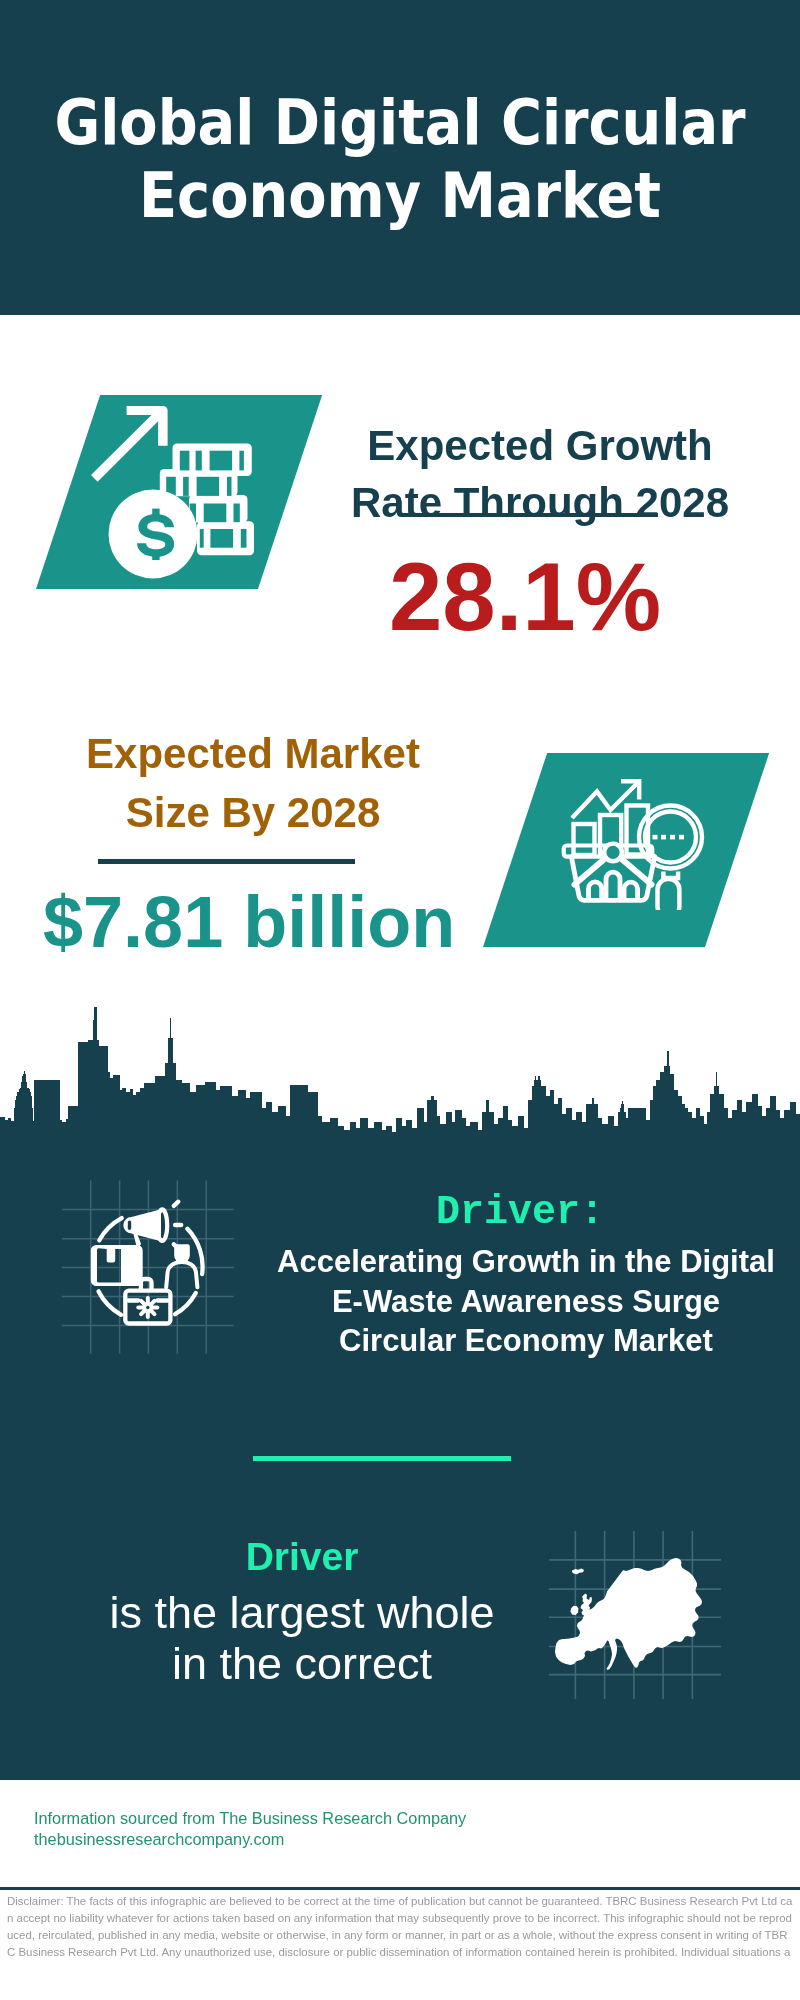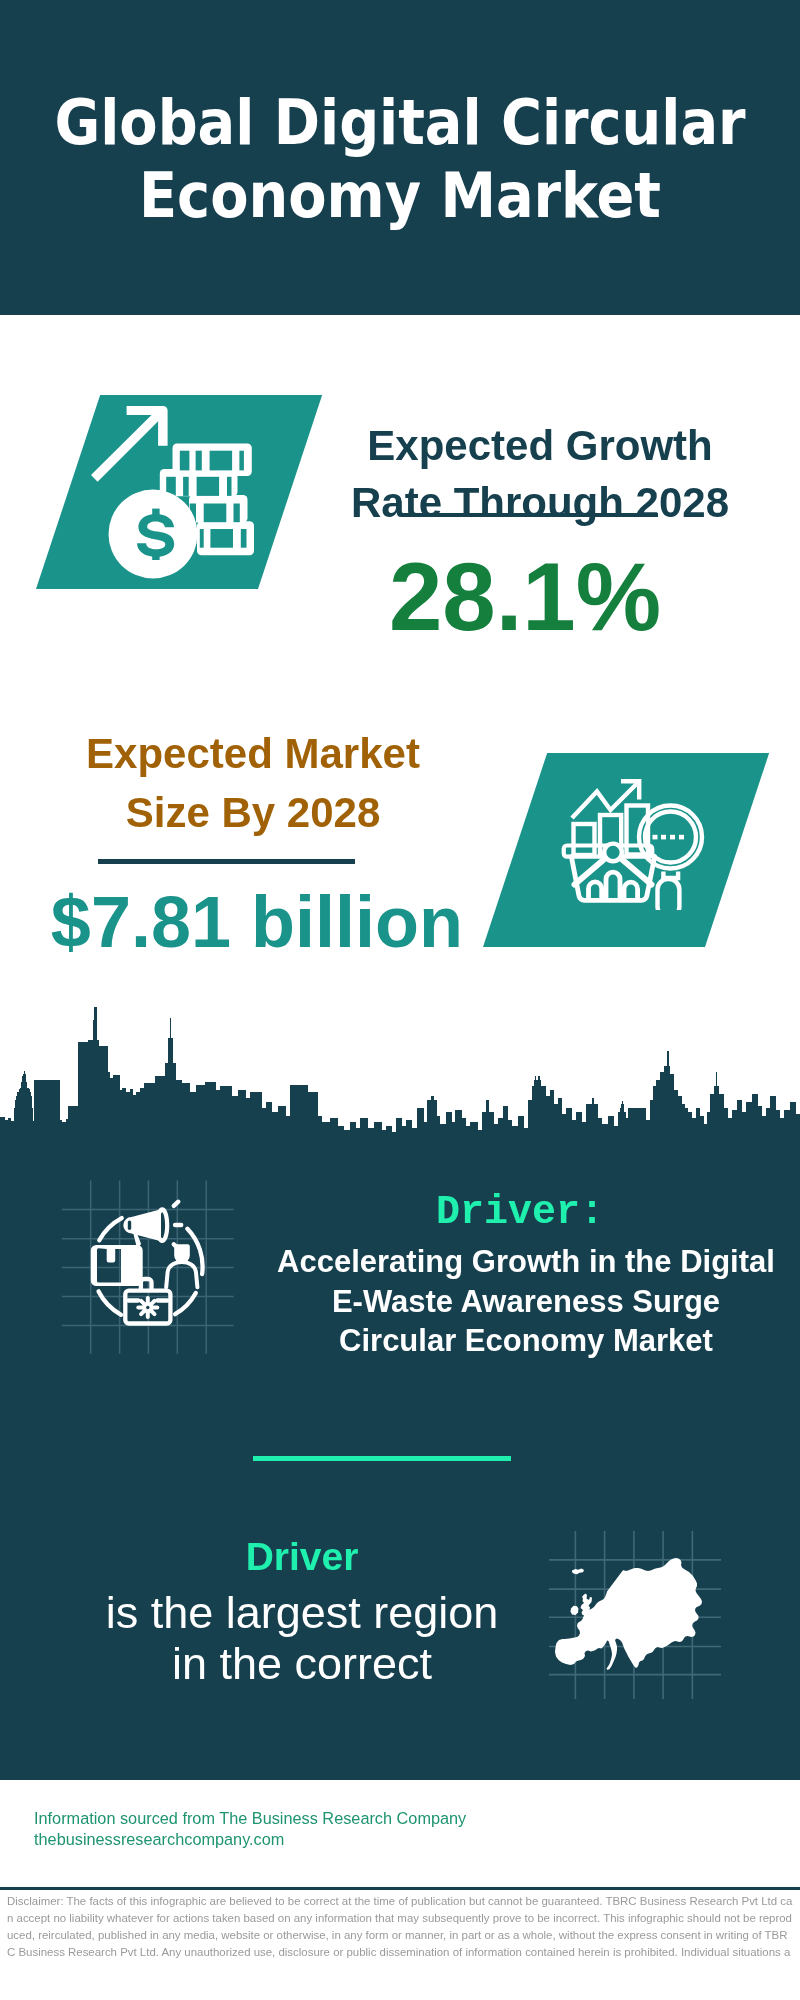--- a/index.html
+++ b/index.html
@@ -16,33 +16,33 @@
   .para{position:absolute;background:#1a938b;}
   .para1{left:36px;top:395px;width:222px;height:194px;
       transform:skewX(-18.3deg);transform-origin:bottom left;}
 
   .stat1-label{position:absolute;left:330px;top:379px;width:420px;text-align:center;
       font-family:"Liberation Sans",sans-serif;
       font-size:42px;font-weight:bold;color:#17404f;line-height:56.5px;margin-top:39px;}
   .rule-dark{position:absolute;left:402px;top:513px;width:256px;height:4px;background:#17404f;}
   .stat1-value{position:absolute;left:315px;top:547px;width:420px;text-align:center;
       font-family:"Liberation Sans",sans-serif;
-      font-size:96px;font-weight:bold;color:#15803d;line-height:100px;}
+      font-size:96px;font-weight:bold;color:#b91c1c;line-height:100px;}
 
   .icon1-wrap{position:absolute;left:75px;top:395px;width:190px;height:190px;}
   .icon1-wrap svg{width:190px;height:190px;display:block;}
 
   
   .para2{left:483px;top:753px;width:222px;height:194px;
       transform:skewX(-18.3deg);transform-origin:bottom left;}
   .stat2-label{position:absolute;left:43px;top:725px;width:420px;text-align:center;
       font-family:"Liberation Sans",sans-serif;
       font-size:42px;font-weight:bold;color:#a16207;line-height:58.5px;}
   .rule-dark2{position:absolute;left:98px;top:859px;width:257px;height:5px;background:#17404f;}
-  .stat2-value{position:absolute;left:43px;top:882px;width:420px;text-align:right;
+  .stat2-value{position:absolute;left:43px;top:882px;width:420px;text-align:left;
       font-family:"Liberation Sans",sans-serif;
       font-size:72px;font-weight:bold;color:#1a938b;line-height:80px;}
 
   .icon2-wrap{position:absolute;left:555px;top:760px;width:150px;height:150px;}
   .icon2-wrap svg{width:150px;height:150px;display:block;}
 
   
   .darkband{position:absolute;left:0;top:1005px;width:800px;height:775px;}
   .darkband svg{display:block;}
 
@@ -263,21 +263,21 @@
     <path d="M26,83.5 l2.5,-2.8 l3.5,0.5 l1.5,2.5 l-0.5,3.8 l-2.5,2.5 l-3.5,-0.5 l-1.5,-3 Z"></path>
     <path d="M38.5,70 l2,-1.5 l1.5,1.5 l-0.5,3.5 l2.5,1.5 l1,-3 l2,0.5 l-0.5,4.5 l-3,3.5 l1.5,2 l-1,4.5 l-3.5,3.5 l-3,-0.5 l-1,-2.5 l1.5,-2.5 l-2.5,-2 l1,-3 l2.5,-2 l-1.5,-2 l0.5,-2.5 l-1,-1.5 Z"></path>
     <path d="M17.5,114.0 L14.0,115.0 L11.5,118.0 L10.5,122.0 L10.0,127.0 L11.0,131.5 L13.5,135.0 L17.0,137.5 L21.0,139.0 L25.5,140.0 L29.0,139.0 L31.0,136.5 L33.5,135.5 L36.0,135.0 L38.5,133.5 L40.0,131.0 L39.5,128.0 L41.0,126.0 L43.5,125.5 L45.5,126.5 L48.0,126.0 L50.5,125.0 L52.5,123.5 L54.5,123.0 L56.5,123.5 L58.0,122.0 L59.5,120.0 L61.0,118.0 L62.0,115.5 L63.5,116.0 L64.5,119.0 L65.5,122.0 L66.5,125.5 L67.0,129.0 L66.5,132.5 L65.5,136.0 L64.5,139.0 L63.0,141.5 L61.5,143.5 L62.5,145.0 L64.5,144.0 L66.0,142.0 L67.5,139.0 L69.0,135.5 L70.5,132.0 L71.5,128.5 L72.0,125.0 L72.0,121.5 L71.0,118.0 L70.0,115.0 L71.5,113.5 L73.5,114.0 L75.5,115.5 L77.0,117.5 L78.0,120.0 L79.0,123.0 L80.5,126.0 L82.0,129.0 L83.5,132.0 L85.0,134.5 L86.5,137.0 L88.0,139.5 L89.5,141.5 L91.0,143.0 L92.5,142.0 L93.5,140.0 L94.0,137.5 L95.5,136.0 L97.5,135.5 L99.0,134.0 L100.0,131.5 L101.5,129.5 L103.5,128.5 L105.5,128.0 L107.5,127.0 L109.0,125.0 L110.5,123.0 L112.5,122.0 L114.5,122.5 L116.5,123.0 L118.5,122.5 L120.5,121.5 L122.5,120.5 L124.5,119.0 L126.5,117.5 L128.5,116.5 L130.5,116.0 L132.5,116.5 L134.5,117.0 L136.5,116.5 L138.0,115.0 L139.0,113.0 L140.5,111.5 L142.5,111.0 L144.5,111.5 L146.5,112.0 L148.5,111.5 L150.0,110.0 L150.5,107.5 L149.5,105.0 L148.0,103.0 L147.0,100.5 L148.0,98.0 L150.0,96.5 L152.0,95.5 L153.5,93.5 L153.5,91.0 L152.0,89.0 L150.5,87.0 L150.0,84.5 L151.0,82.5 L153.0,81.5 L155.0,80.5 L156.5,79.0 L157.0,76.5 L156.0,74.0 L154.5,72.0 L153.0,70.0 L151.5,68.0 L150.5,65.5 L151.0,63.0 L152.0,61.0 L152.0,58.5 L151.0,56.0 L149.5,53.5 L148.0,51.0 L146.0,49.0 L144.0,47.0 L141.5,45.5 L139.0,44.0 L137.0,42.5 L136.0,40.0 L136.5,37.5 L135.5,35.0 L133.5,33.5 L131.0,33.0 L128.5,33.5 L126.0,34.5 L124.0,36.0 L122.0,38.0 L120.0,40.0 L118.0,41.5 L115.5,42.5 L113.0,43.0 L110.5,43.5 L108.0,44.5 L105.5,45.5 L103.0,46.0 L100.5,45.5 L98.0,44.5 L95.5,43.5 L93.0,43.0 L90.5,43.0 L88.0,43.5 L85.5,44.5 L83.0,45.5 L80.5,46.0 L78.5,45.0 L77.0,46.5 L75.5,48.5 L74.0,50.5 L72.5,52.5 L71.0,54.5 L69.5,56.5 L68.0,58.5 L66.5,60.5 L65.0,62.5 L63.5,64.5 L62.0,66.5 L61.3,68.9 L60.5,71.0 L59.5,73.0 L58.0,74.5 L56.0,75.5 L54.0,76.5 L52.0,78.0 L50.5,80.0 L49.0,82.0 L47.0,83.5 L45.0,84.5 L43.0,85.5 L41.0,87.0 L39.5,89.0 L38.5,91.5 L37.5,94.0 L36.0,96.0 L34.0,97.0 L32.5,98.5 L32.0,101.0 L33.0,103.5 L34.5,105.5 L35.0,108.0 L34.0,110.5 L32.0,112.0 L29.5,112.5 L27.0,113.0 L24.5,113.5 L22.0,113.8 L19.5,114.0 Z"></path>
   </g>
 </svg>
 
   </div>
 
   <div class="region-name">Driver</div>
   <div class="region-text">
-    <div>is the largest region</div>
+    <div>is the largest whole</div>
     <div>in the correct</div>
   </div>
 
   <div class="footer-src">
     <div>Information sourced from The Business Research Company</div>
     <div>thebusinessresearchcompany.com</div>
   </div>
   <div class="hr-footer"></div>
   <div class="disclaimer">Disclaimer: The facts of this infographic are believed to be correct at the time of publication but cannot be guaranteed. TBRC Business Research Pvt Ltd can accept no liability whatever for actions taken based on any information that may subsequently prove to be incorrect. This infographic should not be reproduced, reirculated, published in any media, website or otherwise, in any form or manner, in part or as a whole, without the express consent in writing of TBRC Business Research Pvt Ltd. Any unauthorized use, disclosure or public dissemination of information contained herein is prohibited. Individual situations and local practices and standards may vary, so viewers and others utilizing information contained within a presentation are free to adopt differing standards and approaches as they see fit.</div>
 

